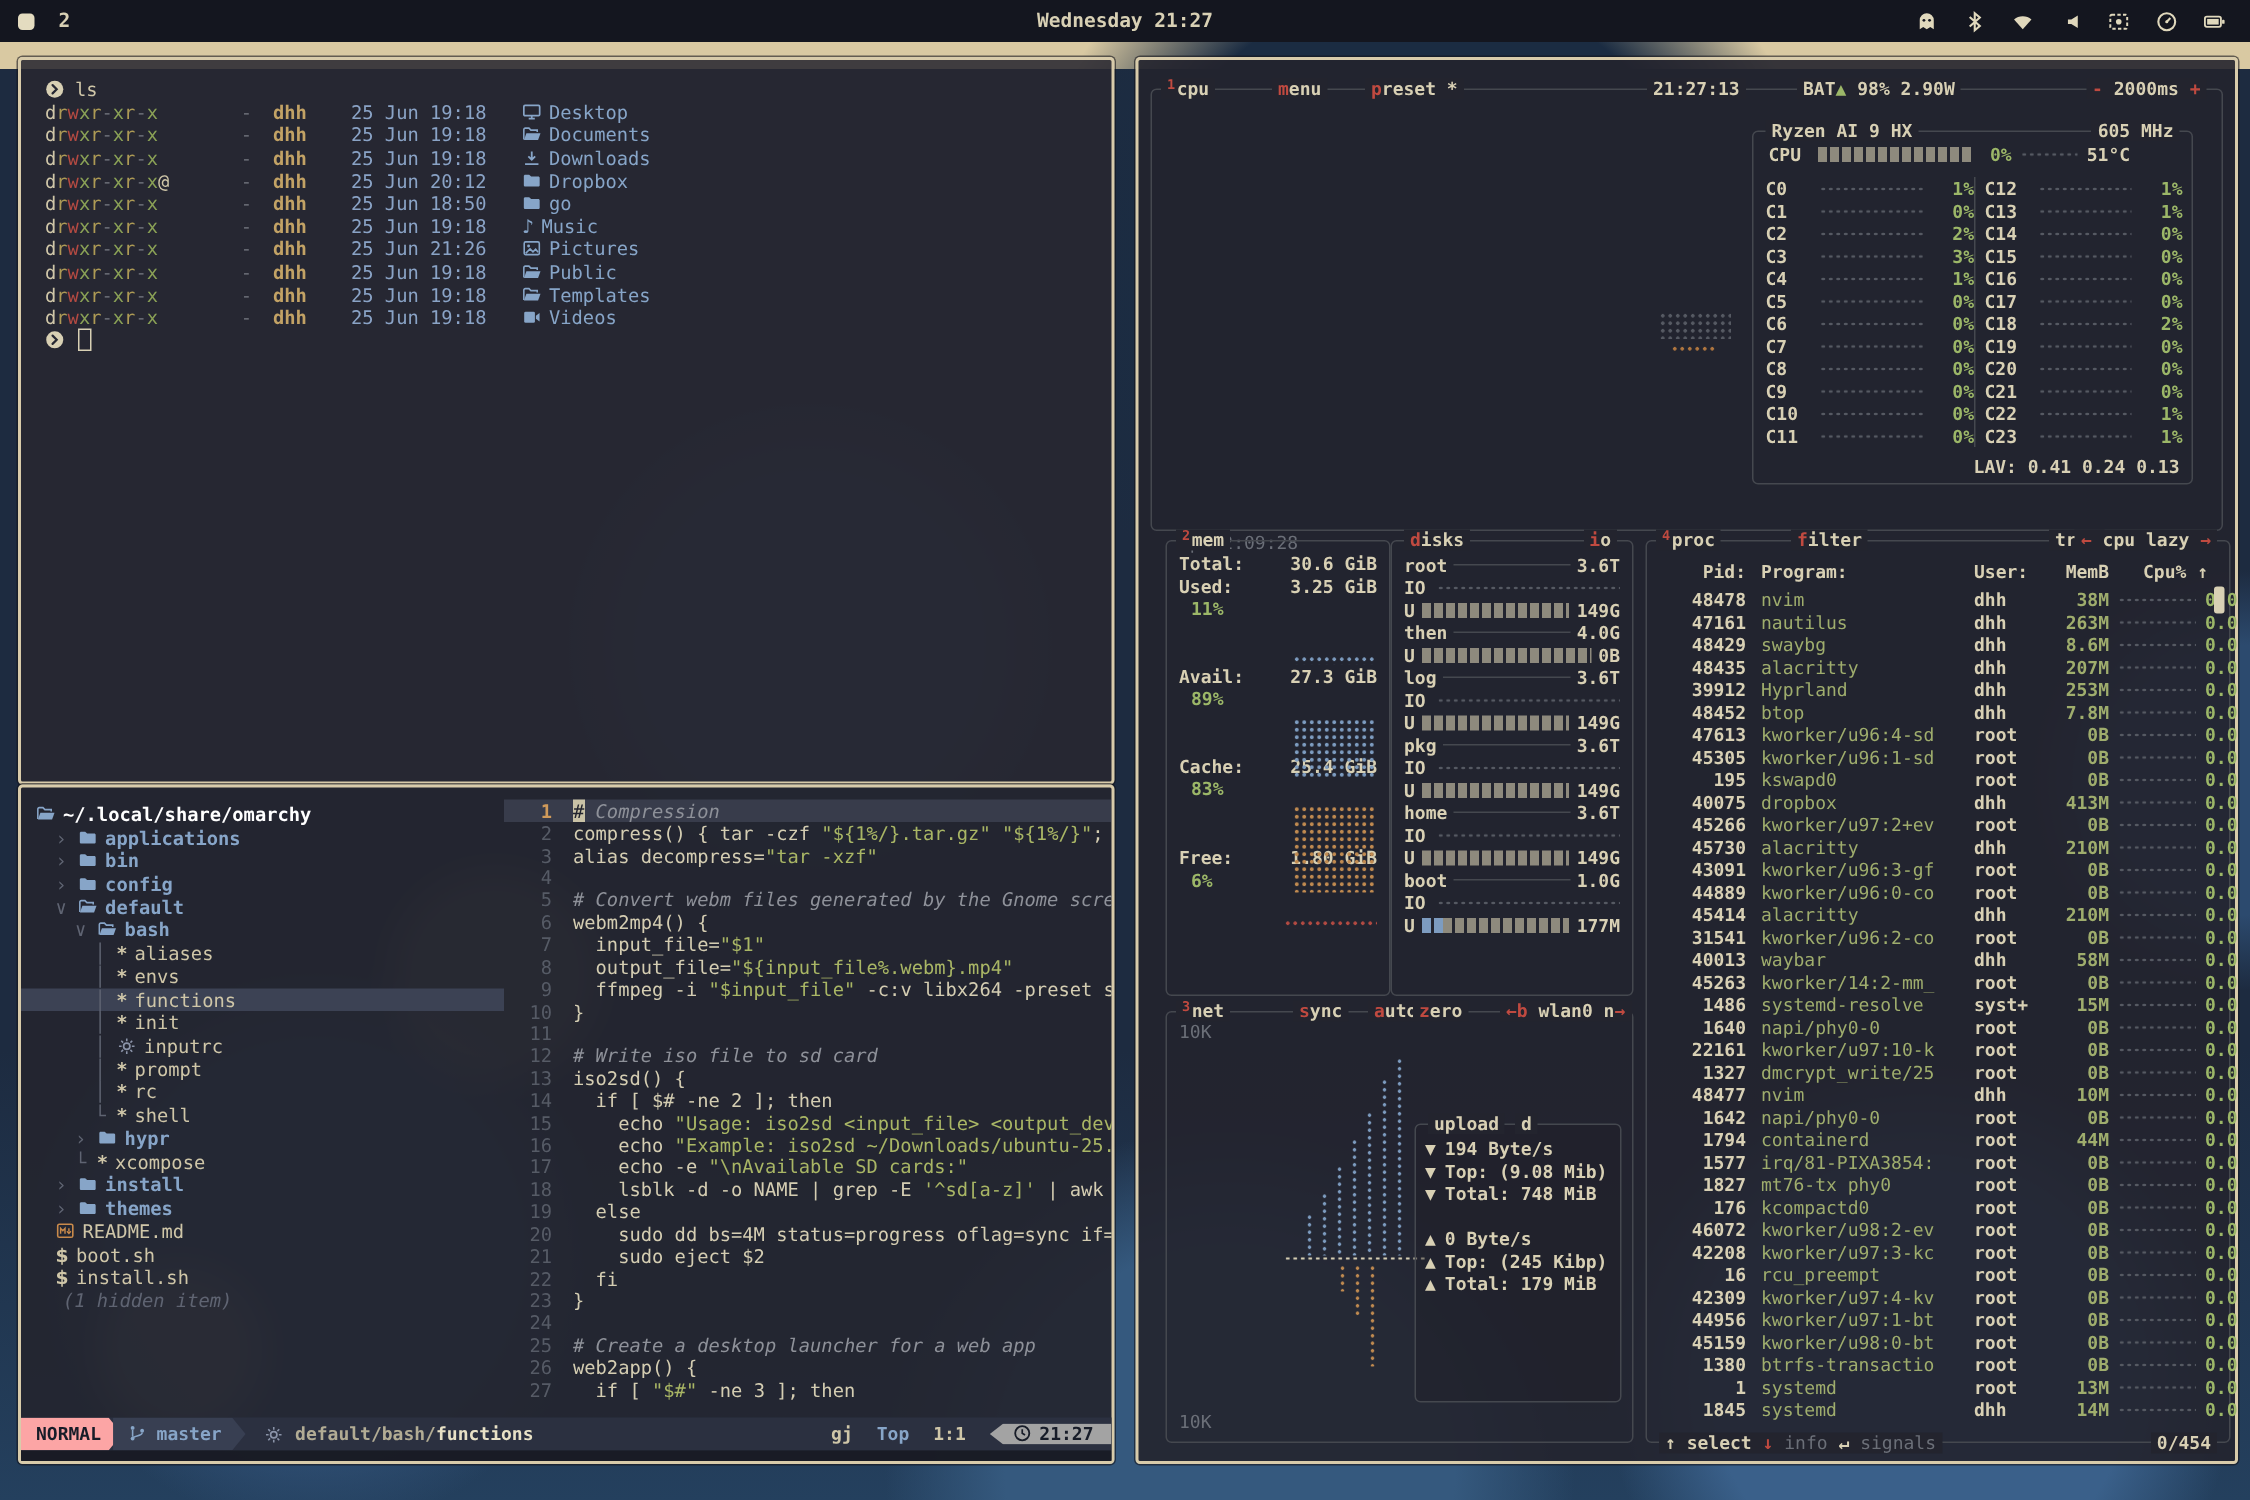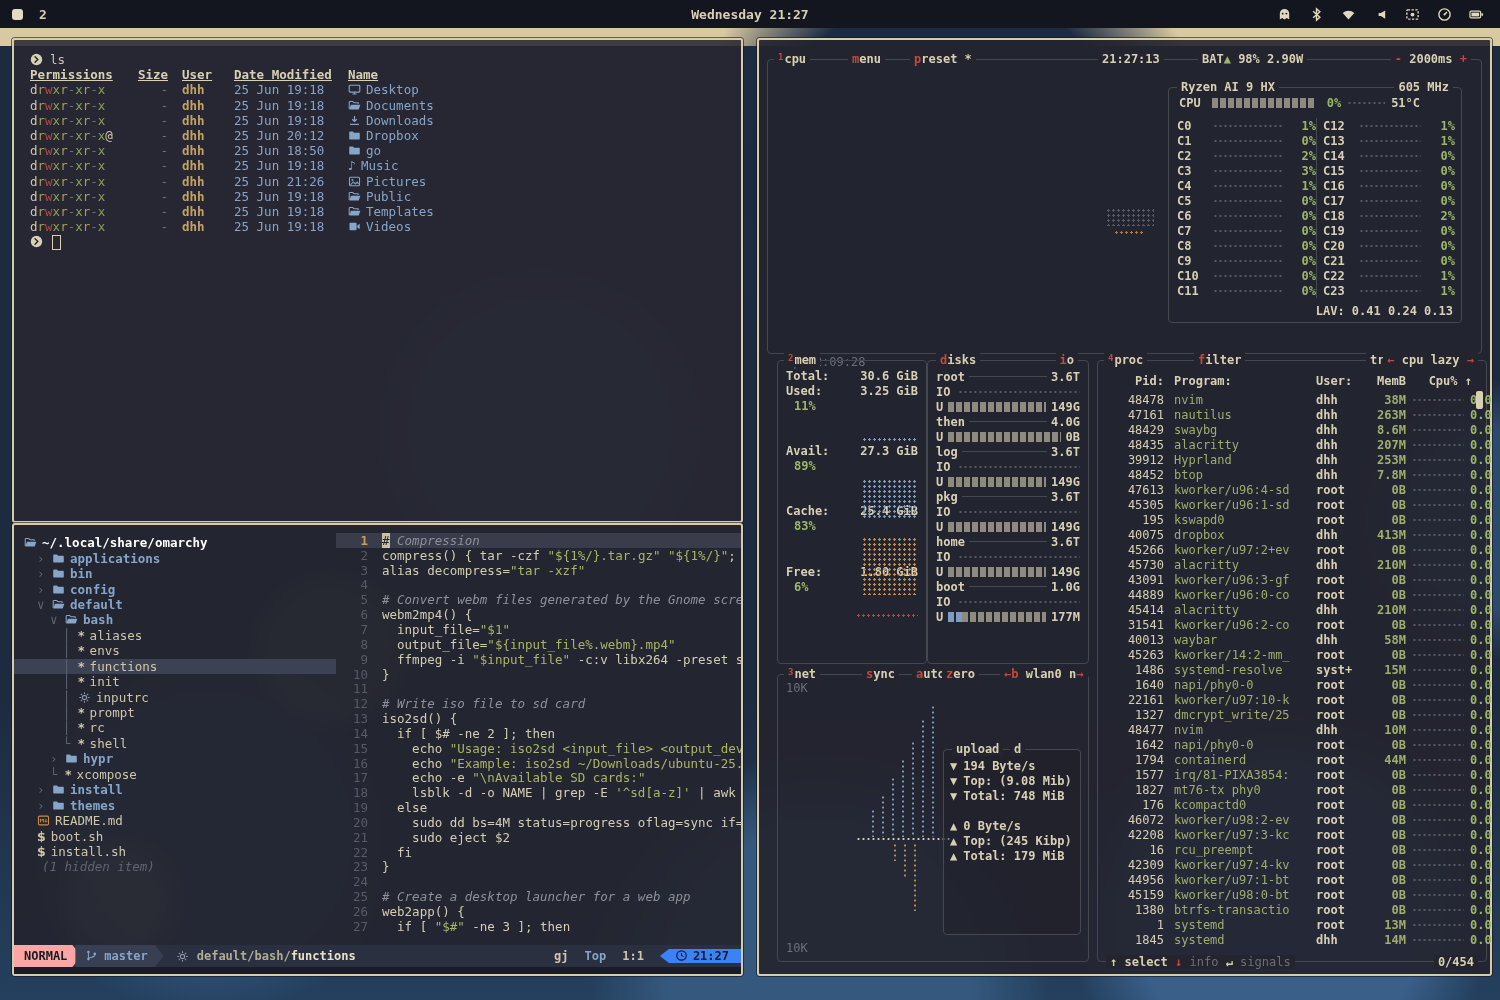--- a/index.html
+++ b/index.html
@@ -68,21 +68,21 @@
   .tok-cmt{color:#8e9199;font-style:italic}
   .tok-cur{background:#c9c2a6;color:#22242e}
   .sl{position:absolute;left:0;right:0;bottom:7px;height:22px;background:#2b3040;display:flex;align-items:center;font-size:12px;font-weight:bold;color:#cfc6a8}
   .sl-mode{background:#fca5a5;color:#171c28;height:100%;display:flex;align-items:center;padding:0 14px 0 10px;clip-path:polygon(0 0,calc(100% - 9px) 0,100% 50%,calc(100% - 9px) 100%,0 100%)}
   .sl-branch{display:flex;align-items:center;gap:6px;color:#87a5c8;background:#383f52;height:100%;padding:0 16px 0 10px;clip-path:polygon(0 0,calc(100% - 9px) 0,100% 50%,calc(100% - 9px) 100%,0 100%);margin-left:-6px}
   .sl-gear{color:#8a93a8;margin-left:12px;display:inline-flex}
   .sl-path{color:#b2ac94;margin-left:8px}
   .sl-file{color:#e8e1c6}
   .sl-right{margin-left:auto;display:flex;align-items:center;gap:16px}
   .sl-top{color:#87a5c8}
-  .sl-time{background:#3b82f6;color:#171c28;height:100%;display:flex;align-items:center;gap:5px;padding:0 12px 0 15px;clip-path:polygon(9px 0,100% 0,100% 100%,9px 100%,0 50%)}
+  .sl-time{background:#a3a3a3;color:#171c28;height:100%;display:flex;align-items:center;gap:5px;padding:0 12px 0 15px;clip-path:polygon(9px 0,100% 0,100% 100%,9px 100%,0 50%)}
   .cmdline{position:absolute;left:0;right:0;bottom:0;height:7px;background:rgba(24,26,35,.85)}
   
   .btopwin{position:relative;width:100%;height:100%;font-size:12px;color:#d8d0b4}
   .bb{font-weight:bold;color:#d8d0b4}
   .hk{color:#c04a40;font-weight:bold}
   .grn{color:#9cb768;font-weight:bold}
   .dim{color:#6b6f78}
   .sup{font-size:9px;color:#c04a40;font-weight:bold;vertical-align:top;margin-right:1px}
   .bbox{position:absolute;border:1px solid #45484f;border-radius:4px}
   .blab{position:absolute;top:-8px;background:#23242e;padding:0 4px;white-space:pre;font-size:12px}
@@ -131,21 +131,21 @@
   .ncol.o{background-image:radial-gradient(#c08a50 1.1px,transparent 1.45px)}
   .naxis{position:absolute;left:-14px;top:146px;width:96px;height:4px;background-image:radial-gradient(#d8d0b4 1px,transparent 1.3px);background-size:5px 4px}
   .netpanel{position:absolute;left:165px;top:74px;width:136px;height:184px;border:1px solid #45484f;border-radius:4px;background:rgba(30,31,40,.45)}
   .nprows{padding:8px 6px}
   .nprow{display:flex;align-items:center;height:15px;gap:6px;font-weight:bold}
   .npgap{height:15px}
   .box-proc{left:338px;top:320px;width:388px;height:600px}
   .prochead{position:absolute;left:8px;right:14px;top:13px;display:flex;align-items:center;font-weight:bold}
   .procrows{position:absolute;left:8px;right:14px;top:31px}
   .prow{display:flex;align-items:center;height:15px}
-  .p-pid{width:58px;text-align:right;font-weight:normal;flex:none}
+  .p-pid{width:58px;text-align:right;font-weight:bold;flex:none}
   .p-prog{width:142px;margin-left:10px;color:#9fad6d;flex:none;overflow:hidden;white-space:pre}
   .p-user{width:46px;flex:none;font-weight:bold}
   .p-mem{width:44px;text-align:right;color:#9fad6d;font-weight:bold;flex:none}
   .p-dots{width:52px;margin:0 6px;flex:none}
   .p-cpu{flex:1;text-align:right;color:#9cb768;font-weight:bold}
   .h-pid{width:58px;text-align:right;flex:none}
   .h-prog{width:142px;margin-left:10px;flex:none}
   .h-user{width:46px;flex:none}
   .h-mem{width:44px;text-align:right;flex:none}
   .h-cpu{flex:1;text-align:right}
@@ -283,27 +283,20 @@
   </div>
 
   <div class="window win-term">
     <div class="term">
       <div class="promptline">
         <span class="ic-arrow-circle"><svg class="svgic" viewBox="0 0 16 16" aria-hidden="true">
               <use href="#ic-arrow-circle"></use>
             </svg></span>
         <span>ls</span>
       </div>
-      <div class="lshead">
-        <span class="c-perm">Permissions</span>
-        <span class="c-size">Size</span>
-        <span class="c-user">User</span>
-        <span class="c-date">Date Modified</span>
-        <span class="c-name">Name</span>
-      </div>
       <div>
 
           <div class="lsrow">
             <span class="c-perm"><span class="pc-d">d</span><span class="pc-r">r</span><span class="pc-w">w</span><span class="pc-x">x</span><span class="pc-r">r</span><span class="pc-dash">-</span><span class="pc-x">x</span><span class="pc-r">r</span><span class="pc-dash">-</span><span class="pc-x">x</span></span>
             <span class="c-size">-</span>
             <span class="c-user">dhh</span>
             <span class="c-date">25 Jun 19:18</span>
             <span class="c-name">
               <span class="ic-monitor"><svg class="svgic" viewBox="0 0 16 16" aria-hidden="true">
                   <use href="#ic-monitor"></use>

